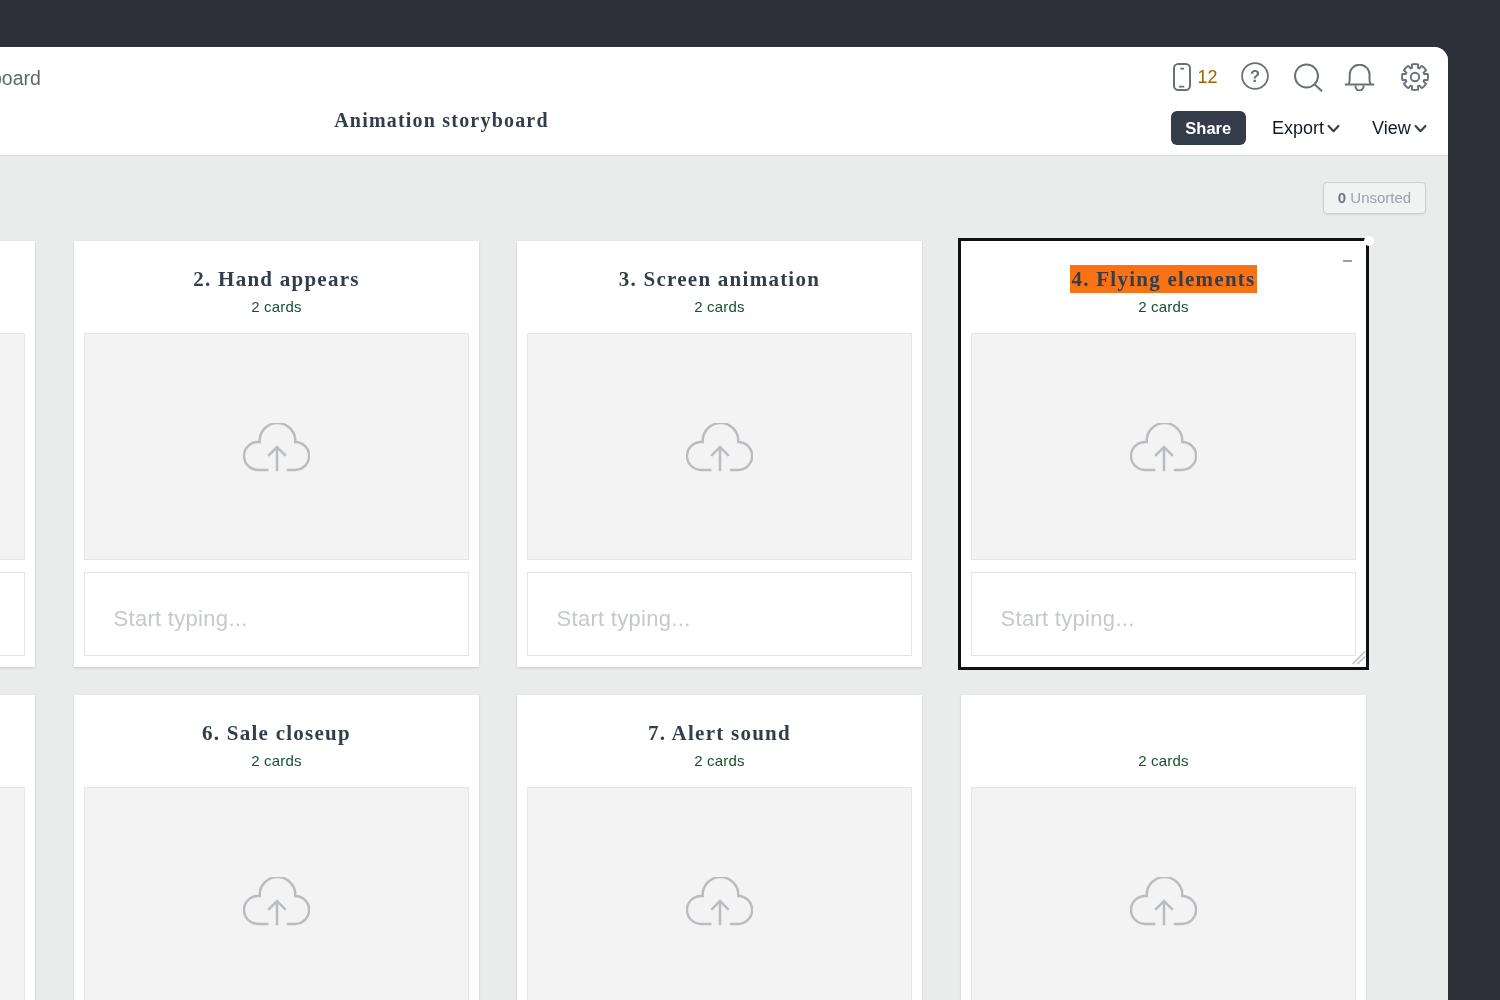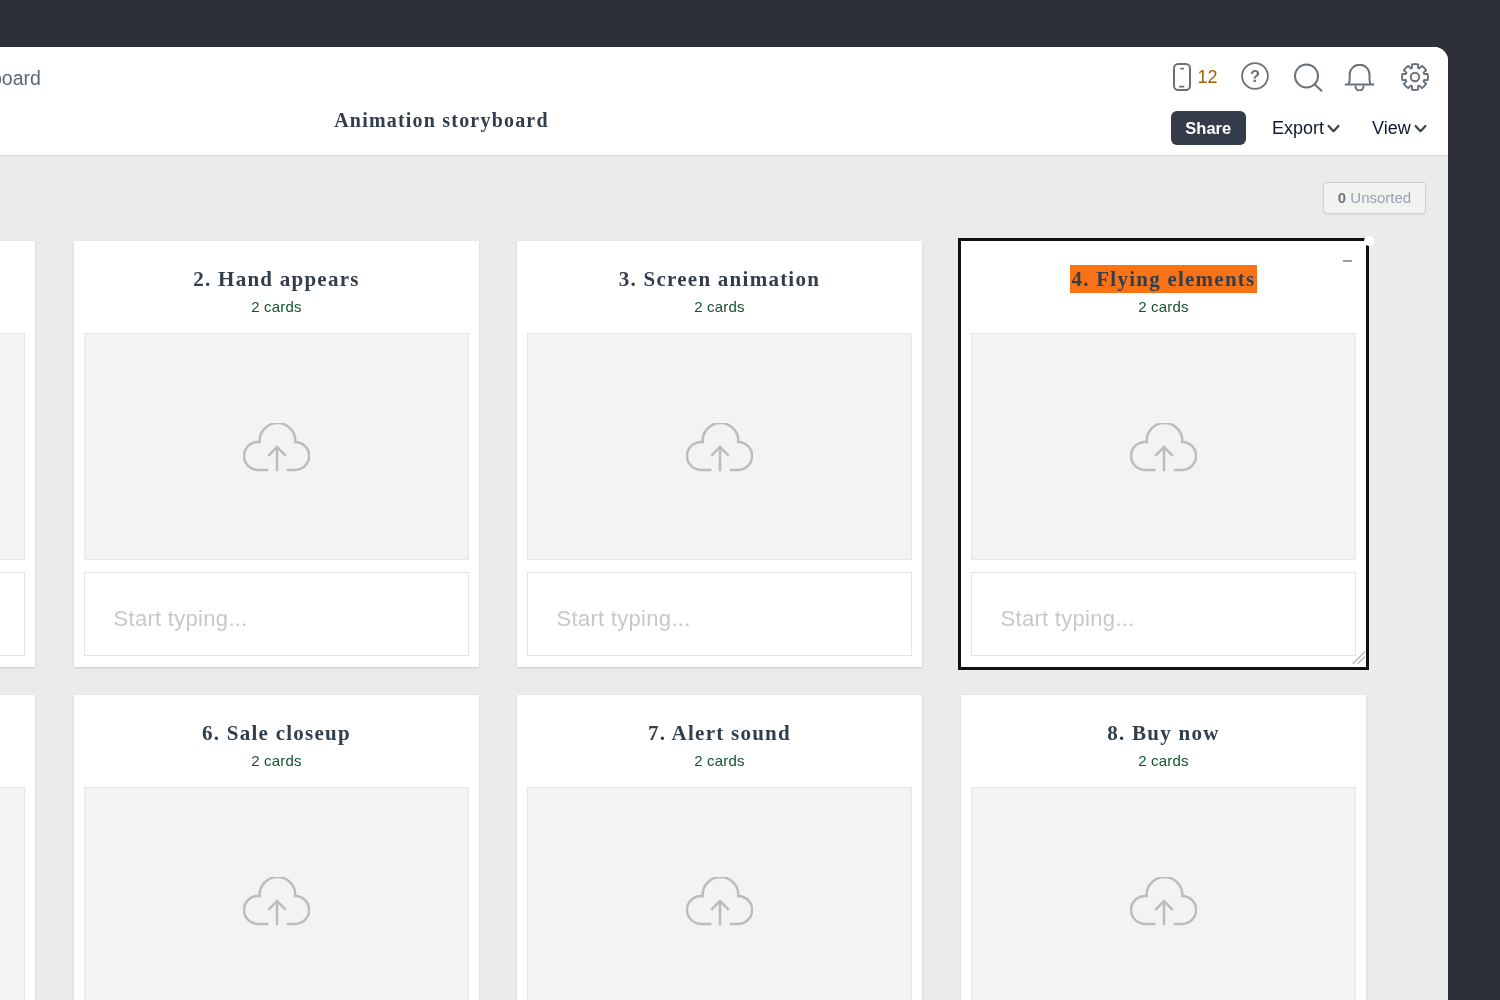--- a/index.html
+++ b/index.html
@@ -176,21 +176,20 @@
         <svg class="cloudsvg" width="67" height="49" viewBox="0 0 67 49" fill="none" stroke="#b9bdc1" stroke-width="2.5">
       <path d="M25.4 46.9 H15 A14 14 0 1 1 16.74 19.01 A17.8 17.8 0 1 1 52.27 18.9 A14 14 0 0 1 52 46.9 H43.8"></path>
       <path d="M34 48.2 V24.8"></path>
       <path d="M25.2 32.8 L34 24 L42.8 32.8"></path>
     </svg>
       </div>
 
   </div>
 
   <div class="card" style="left:961px; top:648px;">
-    <div class="ctitle">8. Buy now</div>
     <div class="ccount">2 cards</div>
     <div class="pimg">
         <svg class="cloudsvg" width="67" height="49" viewBox="0 0 67 49" fill="none" stroke="#b9bdc1" stroke-width="2.5">
       <path d="M25.4 46.9 H15 A14 14 0 1 1 16.74 19.01 A17.8 17.8 0 1 1 52.27 18.9 A14 14 0 0 1 52 46.9 H43.8"></path>
       <path d="M34 48.2 V24.8"></path>
       <path d="M25.2 32.8 L34 24 L42.8 32.8"></path>
     </svg>
       </div>
 
   </div>

